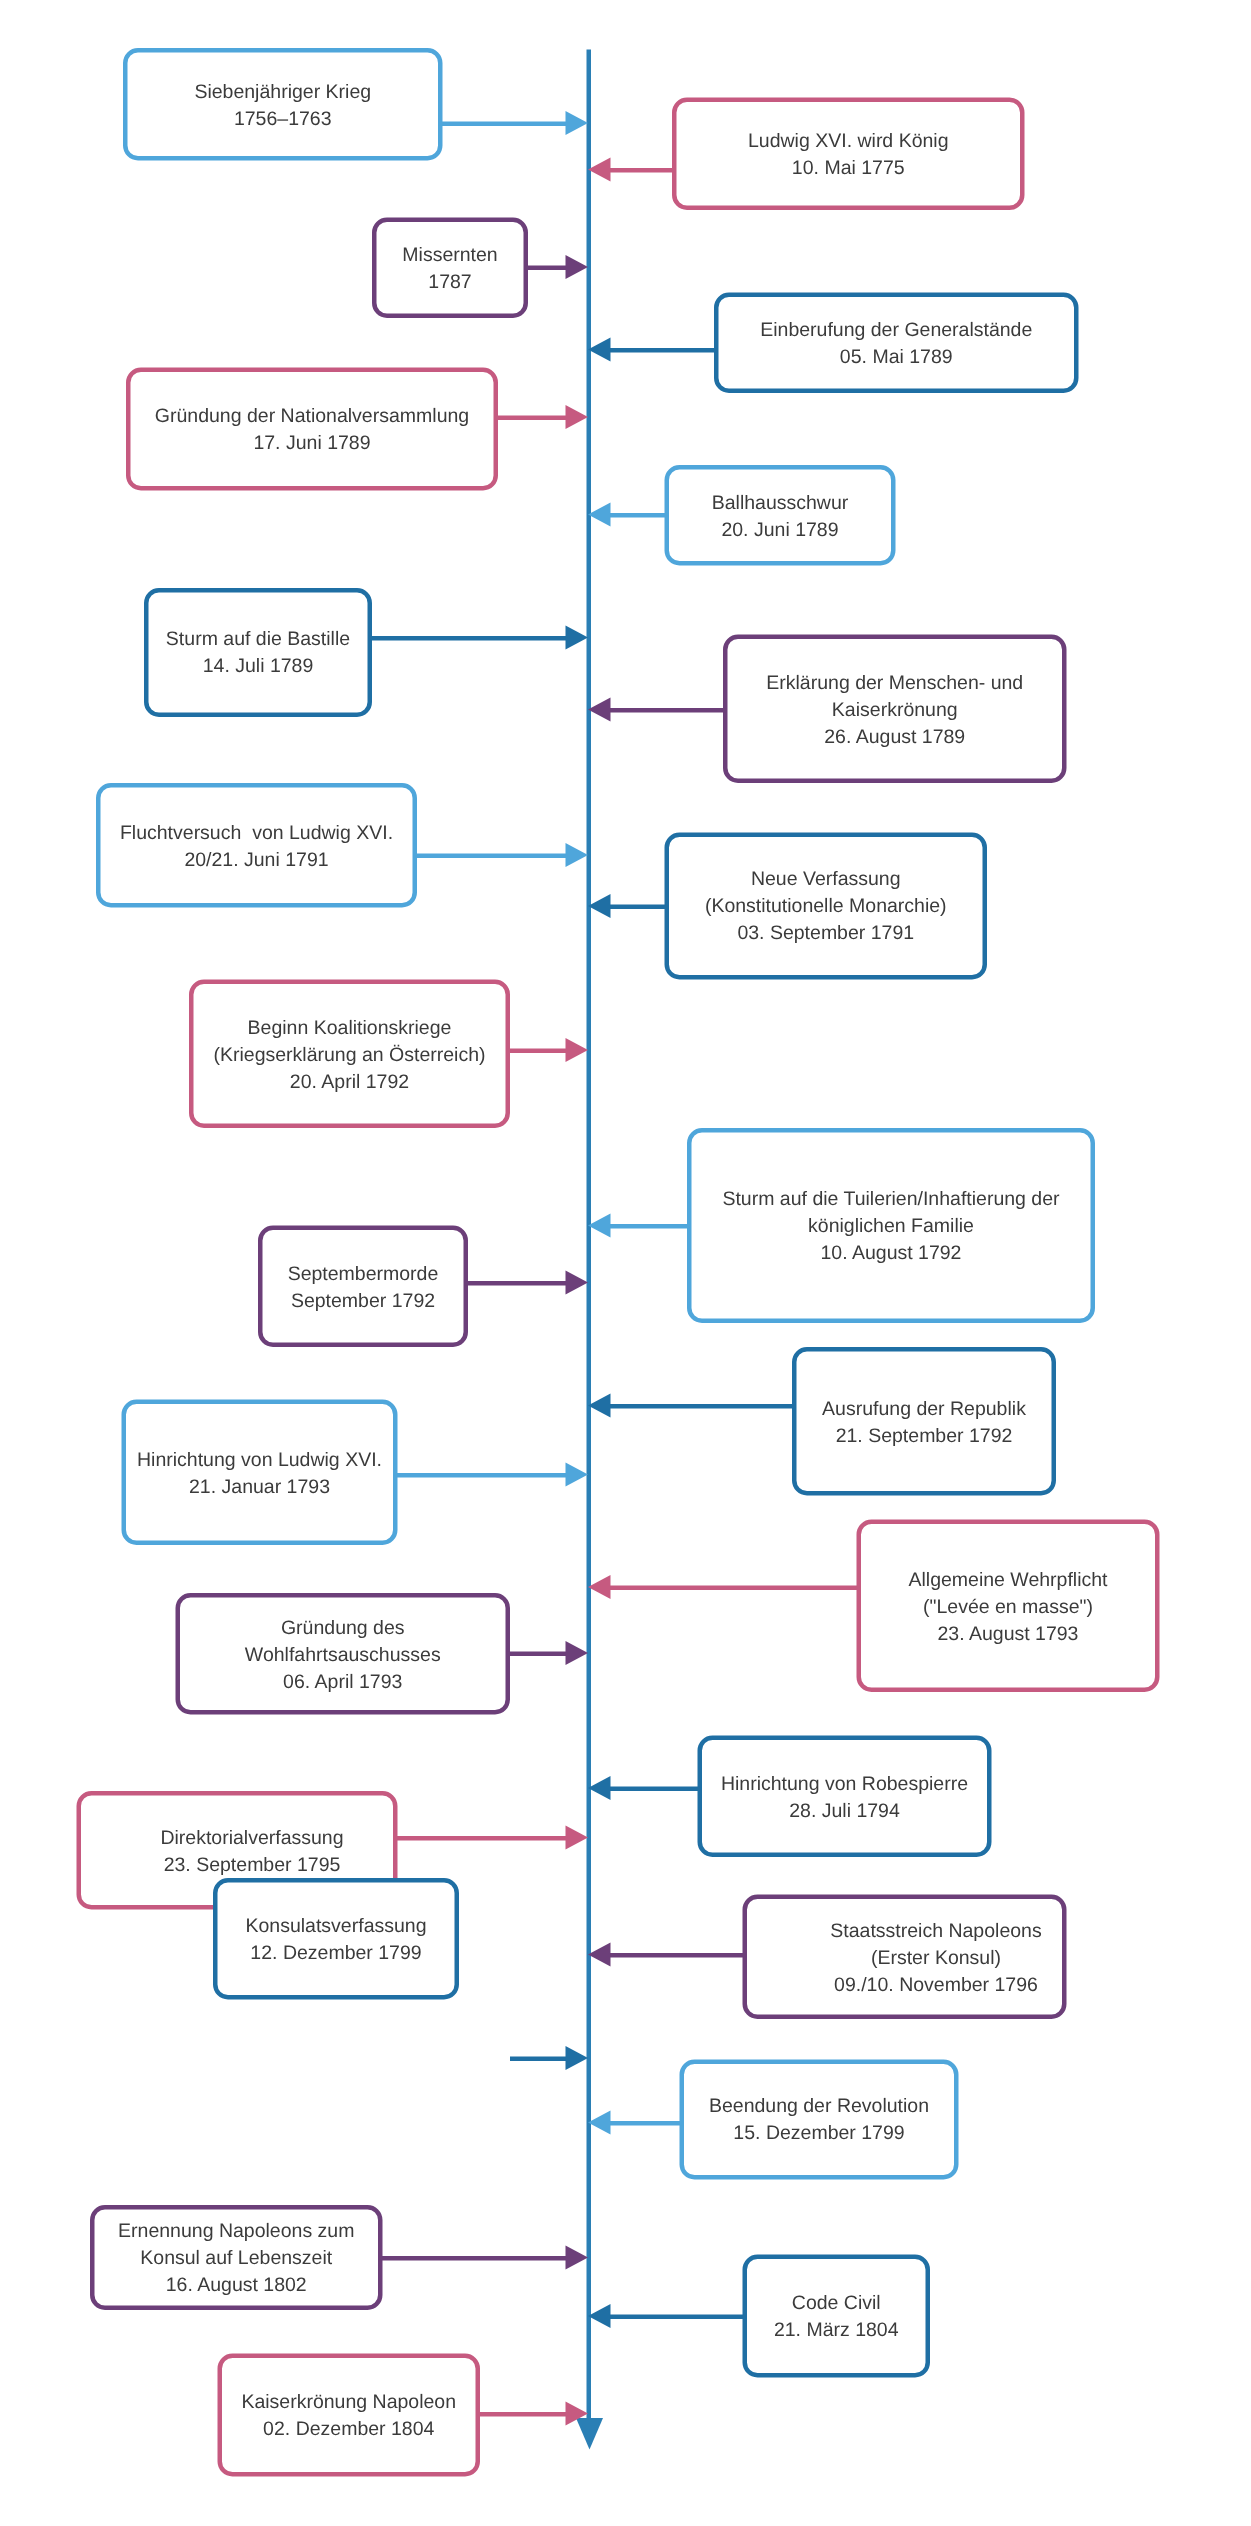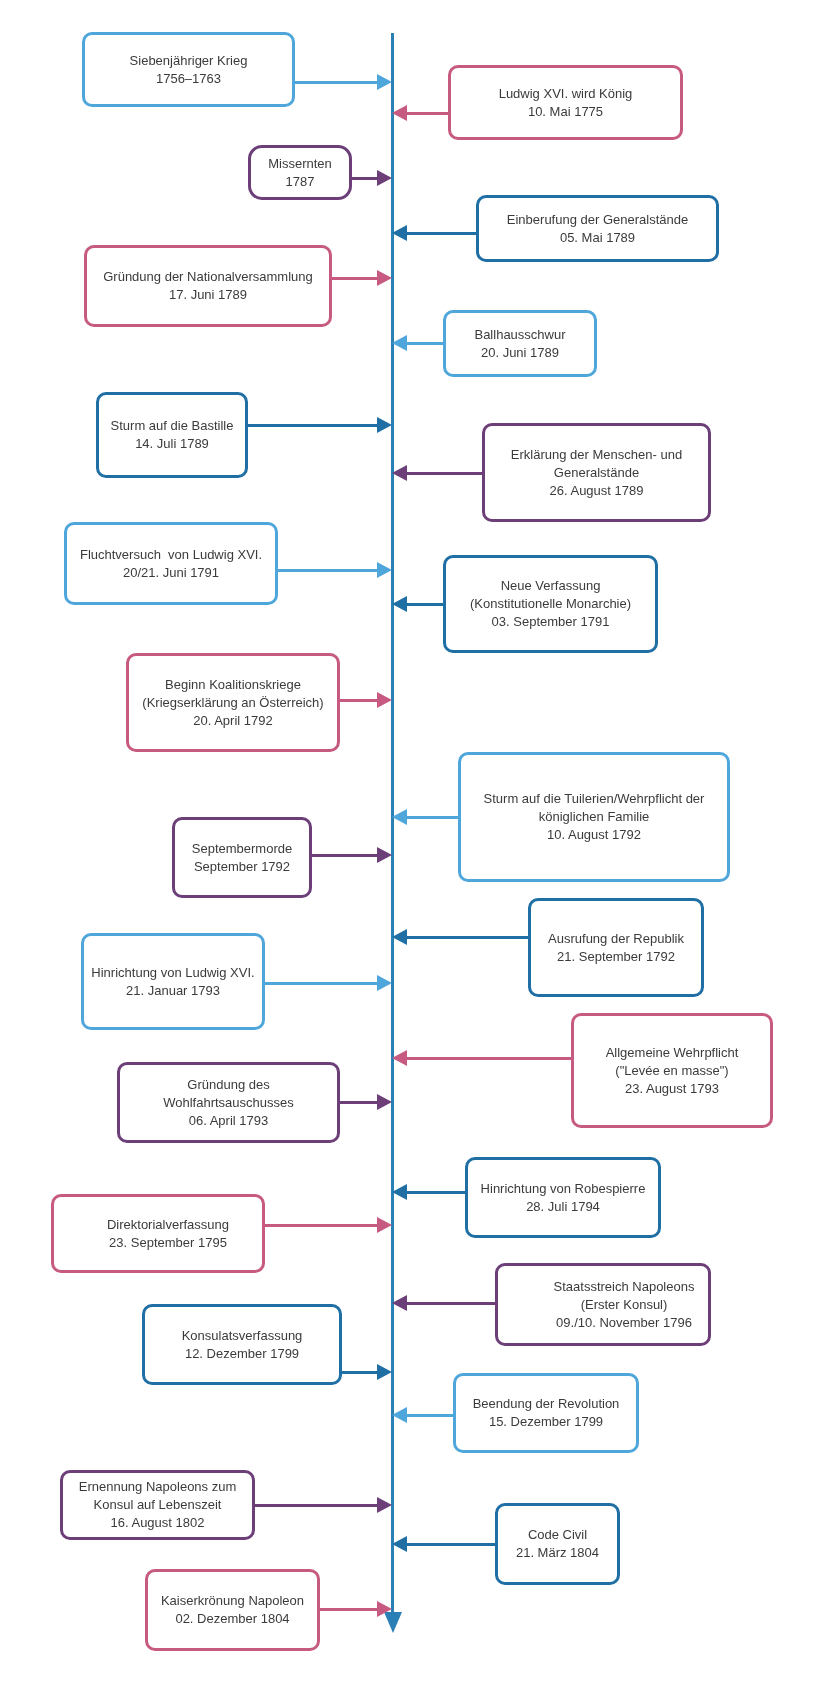--- a/index.html
+++ b/index.html
@@ -71,21 +71,21 @@
   <div class="conn-shaft" style="top: 80.5px; background: rgb(79, 166, 219); left: 293px; width: 86.5px;"></div>
   <div class="conn-head" style="top: 74px; left: 376.5px; border-left: 15px solid rgb(79, 166, 219);"></div>
 
   <div class="event-box" style="left: 448px; top: 65px; width: 235px; height: 75px; border-color: rgb(198, 90, 128);">
         <div class="event-line">Ludwig XVI. wird König</div>
         <div class="event-line">10. Mai 1775</div>
       </div>
   <div class="conn-shaft" style="top: 111.5px; background: rgb(198, 90, 128); left: 405.5px; width: 44.5px;"></div>
   <div class="conn-head" style="top: 105px; left: 391.5px; border-right: 15px solid rgb(198, 90, 128);"></div>
 
-  <div class="event-box" style="left: 248px; top: 145px; width: 104px; height: 55px; border-color: rgb(108, 63, 121); border-radius: 14px;">
+  <div class="event-box" style="left: 248px; top: 145px; width: 104px; height: 67px; border-color: rgb(108, 63, 121);">
         <div class="event-line">Missernten</div>
         <div class="event-line">1787</div>
       </div>
   <div class="conn-shaft" style="top: 176.5px; background: rgb(108, 63, 121); left: 350px; width: 29.5px;"></div>
   <div class="conn-head" style="top: 170px; left: 376.5px; border-left: 15px solid rgb(108, 63, 121);"></div>
 
   <div class="event-box" style="left: 476px; top: 195px; width: 243px; height: 67px; border-color: rgb(31, 111, 164);">
         <div class="event-line">Einberufung der Generalstände</div>
         <div class="event-line">05. Mai 1789</div>
       </div>
@@ -108,21 +108,21 @@
 
   <div class="event-box" style="left: 96px; top: 392px; width: 152px; height: 86px; border-color: rgb(31, 111, 164);">
         <div class="event-line">Sturm auf die Bastille</div>
         <div class="event-line">14. Juli 1789</div>
       </div>
   <div class="conn-shaft" style="top: 423.5px; background: rgb(31, 111, 164); left: 246px; width: 133.5px;"></div>
   <div class="conn-head" style="top: 417px; left: 376.5px; border-left: 15px solid rgb(31, 111, 164);"></div>
 
   <div class="event-box" style="left: 482px; top: 423px; width: 229px; height: 99px; border-color: rgb(108, 63, 121);">
         <div class="event-line">Erklärung der Menschen- und</div>
-        <div class="event-line">Generalstände</div>
+        <div class="event-line">Kaiserkrönung</div>
         <div class="event-line">26. August 1789</div>
       </div>
   <div class="conn-shaft" style="top: 471.5px; background: rgb(108, 63, 121); left: 405.5px; width: 78.5px;"></div>
   <div class="conn-head" style="top: 465px; left: 391.5px; border-right: 15px solid rgb(108, 63, 121);"></div>
 
   <div class="event-box" style="left: 64px; top: 522px; width: 214px; height: 83px; border-color: rgb(79, 166, 219); justify-content: center;">
         <div class="event-line">Fluchtversuch  von Ludwig XVI.</div>
         <div class="event-line">20/21. Juni 1791</div>
       </div>
   <div class="conn-shaft" style="top: 568.5px; background: rgb(79, 166, 219); left: 276px; width: 103.5px;"></div>
@@ -138,21 +138,21 @@
 
   <div class="event-box" style="left: 126px; top: 653px; width: 214px; height: 99px; border-color: rgb(198, 90, 128);">
         <div class="event-line">Beginn Koalitionskriege</div>
         <div class="event-line">(Kriegserklärung an Österreich)</div>
         <div class="event-line">20. April 1792</div>
       </div>
   <div class="conn-shaft" style="top: 698.5px; background: rgb(198, 90, 128); left: 338px; width: 41.5px;"></div>
   <div class="conn-head" style="top: 692px; left: 376.5px; border-left: 15px solid rgb(198, 90, 128);"></div>
 
   <div class="event-box" style="left: 458px; top: 752px; width: 272px; height: 130px; border-color: rgb(79, 166, 219);">
-        <div class="event-line">Sturm auf die Tuilerien/Wehrpflicht der</div>
+        <div class="event-line">Sturm auf die Tuilerien/Inhaftierung der</div>
         <div class="event-line">königlichen Familie</div>
         <div class="event-line">10. August 1792</div>
       </div>
   <div class="conn-shaft" style="top: 815.5px; background: rgb(79, 166, 219); left: 405.5px; width: 54.5px;"></div>
   <div class="conn-head" style="top: 809px; left: 391.5px; border-right: 15px solid rgb(79, 166, 219);"></div>
 
   <div class="event-box" style="left: 172px; top: 817px; width: 140px; height: 81px; border-color: rgb(108, 63, 121);">
         <div class="event-line">Septembermorde</div>
         <div class="event-line">September 1792</div>
       </div>
@@ -204,21 +204,21 @@
   <div class="conn-head" style="top: 1217px; left: 376.5px; border-left: 15px solid rgb(198, 90, 128);"></div>
 
   <div class="event-box" style="left: 495px; top: 1263px; width: 216px; height: 83px; border-color: rgb(108, 63, 121); padding-left: 42px;">
         <div class="event-line">Staatsstreich Napoleons</div>
         <div class="event-line">(Erster Konsul)</div>
         <div class="event-line">09./10. November 1796</div>
       </div>
   <div class="conn-shaft" style="top: 1301.5px; background: rgb(108, 63, 121); left: 405.5px; width: 91.5px;"></div>
   <div class="conn-head" style="top: 1295px; left: 391.5px; border-right: 15px solid rgb(108, 63, 121);"></div>
 
-  <div class="event-box" style="left: 142px; top: 1304px; width: 200px; height: 81px; border-color: rgb(31, 111, 164);">
+  <div class="event-box" style="left: 142px; top: 1252px; width: 164px; height: 81px; border-color: rgb(31, 111, 164);">
         <div class="event-line">Konsulatsverfassung</div>
         <div class="event-line">12. Dezember 1799</div>
       </div>
   <div class="conn-shaft" style="top: 1370.5px; background: rgb(31, 111, 164); left: 340px; width: 39.5px;"></div>
   <div class="conn-head" style="top: 1364px; left: 376.5px; border-left: 15px solid rgb(31, 111, 164);"></div>
 
   <div class="event-box" style="left: 453px; top: 1373px; width: 186px; height: 80px; border-color: rgb(79, 166, 219);">
         <div class="event-line">Beendung der Revolution</div>
         <div class="event-line">15. Dezember 1799</div>
       </div>

